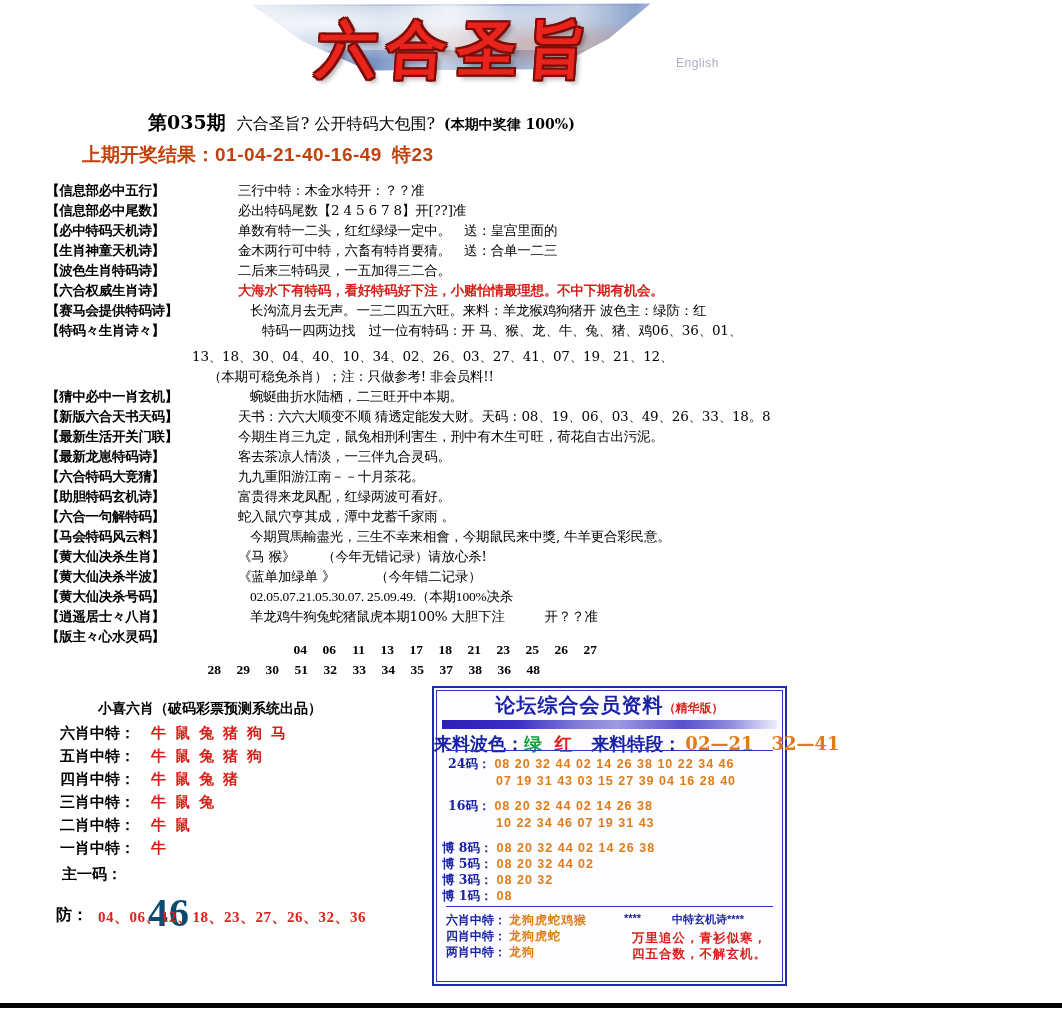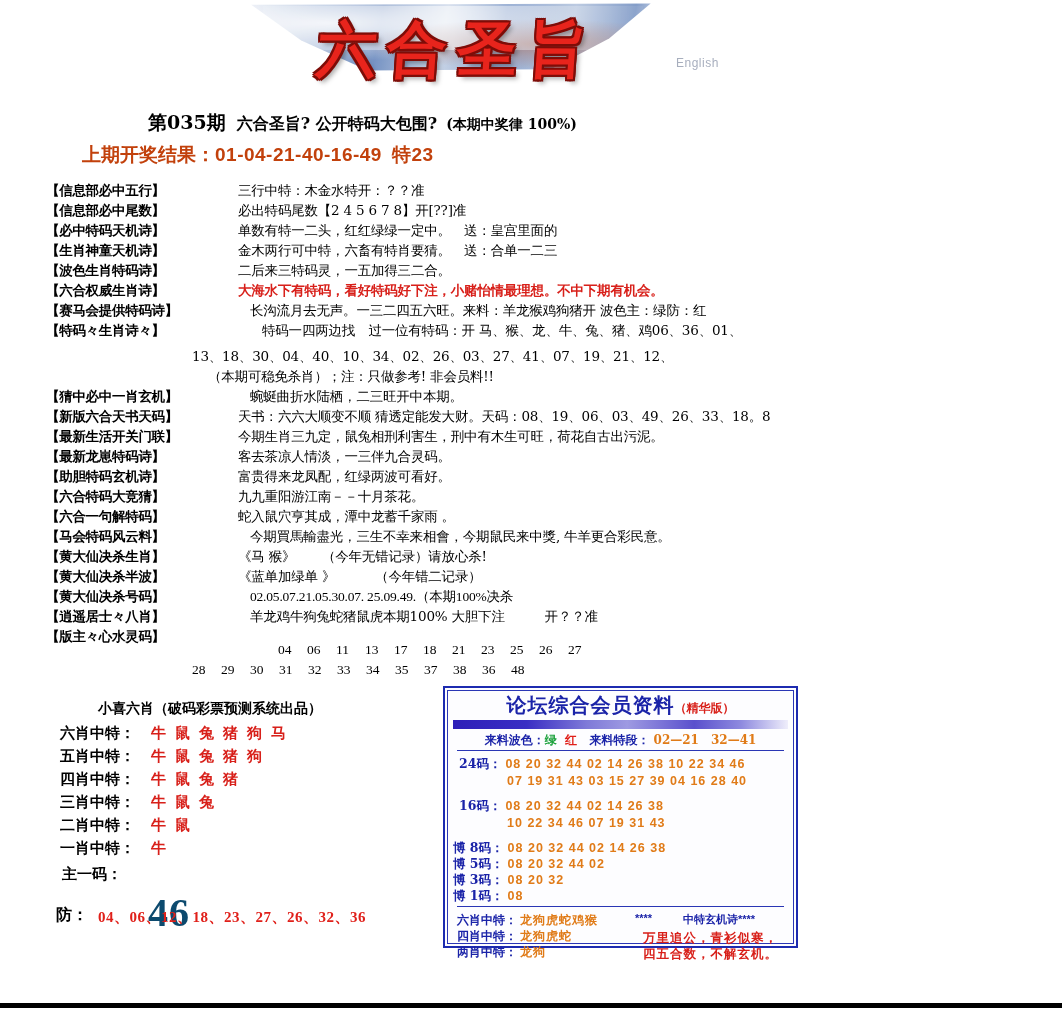--- a/index.html
+++ b/index.html
@@ -54,21 +54,21 @@
     opacity:.75;
     filter:blur(.3px);
   }
 
   
   .issue-line{
     position:absolute;left:148px;top:110px;white-space:nowrap;
     font-family:"DejaVu Serif","Liberation Serif",serif;
   }
   .issue-no{font-size:19px;font-weight:bold;color:#000;}
-  .issue-title{font-size:16px;font-weight:bold;color:#000;margin-left:6px;}
+  .issue-title{font-size:16px;font-weight:normal;color:#000;margin-left:6px;}
   .issue-tail{font-size:14px;font-weight:bold;color:#000;margin-left:4px;}
 
   .result-line{
     position:absolute;left:82px;top:142px;white-space:nowrap;
     font-family:"DejaVu Serif","Liberation Serif",serif;
     font-size:19px;font-weight:bold;color:#c2410c;
   }
   .result-line .nums{font-family:"Liberation Sans",sans-serif;letter-spacing:.5px;}
   .result-line .sp{margin-left:10px;}
 
@@ -96,21 +96,21 @@
     font-family:"DejaVu Serif","Liberation Serif",serif;
     font-size:13.5px;color:#000;white-space:nowrap;letter-spacing:-.2px;
   }
 
   
   .numgrid{
     position:absolute;
     font-family:"Liberation Serif",serif;font-size:13.5px;color:#000;
     white-space:nowrap;
   }
-  .numgrid span{display:inline-block;width:29px;text-align:left;}
+  .numgrid span{display:inline-block;width:29px;text-align:right;font-weight:bold;}
 
   
   .xiaoxi{
     position:absolute;left:56px;top:700px;width:380px;
   }
   .xiaoxi-title{
     position:absolute;left:42px;top:0;white-space:nowrap;
     font-family:"DejaVu Serif","Liberation Serif",serif;
     font-size:14px;font-weight:bold;color:#000;
   }
@@ -141,40 +141,40 @@
     font-size:16px;font-weight:bold;color:#000;
   }
   .fang-val{
     position:absolute;left:98px;top:908px;white-space:nowrap;
     font-family:"Liberation Serif",serif;
     font-size:15px;font-weight:bold;color:#e0201a;letter-spacing:.5px;
   }
 
   
   .panel{
-    position:absolute;left:443px;top:686px;width:355px;height:262px;
+    position:absolute;left:432px;top:686px;width:355px;height:300px;
     border:2px solid #1d2bb0;
     background:#fdfdff;
     box-sizing:border-box;
   }
   .panel-inner{position:absolute;left:2px;top:2px;right:2px;bottom:2px;border:1px solid #2a36b5;}
   .panel-title{
     position:absolute;left:0;top:4px;width:351px;text-align:center;white-space:nowrap;
     font-family:"DejaVu Serif","Liberation Serif",serif;
     font-size:20px;font-weight:bold;color:#1a23a8;letter-spacing:1px;
   }
   .panel-title .sub{font-size:12px;color:#d8201a;letter-spacing:0;}
   .panel-bar{
     position:absolute;left:8px;top:32px;width:335px;height:9px;
     background:linear-gradient(90deg,#2d1fb8 0%,#3a2ec4 22%,#7f7ad8 40%,#9e9ae2 52%,#5a50cd 72%,#8e8adf 86%,#efeefb 100%);
   }
   .panel-sub{
     position:absolute;left:0;top:44px;width:351px;text-align:center;white-space:nowrap;
     font-family:"DejaVu Serif","Liberation Serif",serif;
-    font-size:12px;font-weight:bold;color:#1a23a8;
+    font-size:18px;font-weight:bold;color:#1a23a8;
   }
   .panel-sub .green{color:#19a03a;}
   .panel-sub .red{color:#e0201a;}
   .panel-sub .seg{color:#e07b18;margin-left:4px;letter-spacing:0;}
   .rule{position:absolute;left:12px;width:327px;height:1px;background:#2a36b5;}
 
   .prow{
     position:absolute;white-space:nowrap;
     font-family:"DejaVu Serif","Liberation Serif",serif;
     font-size:12.5px;font-weight:bold;color:#1a23a8;
@@ -274,28 +274,28 @@
       </div>
     <div class="row">
         <div class="label">【最新生活开关门联】</div>
         <div class="content">今期生肖三九定，鼠兔相刑利害生，刑中有木生可旺，荷花自古出污泥。</div>
       </div>
     <div class="row">
         <div class="label">【最新龙崽特码诗】</div>
         <div class="content">客去茶凉人情淡，一三伴九合灵码。</div>
       </div>
     <div class="row">
+        <div class="label">【六合特码大竞猜】</div>
+        <div class="content">九九重阳游江南－－十月茶花。</div>
+      </div>
+    <div class="row">
         <div class="label">【助胆特码玄机诗】</div>
         <div class="content">富贵得来龙凤配，红绿两波可看好。</div>
       </div>
     <div class="row">
-        <div class="label">【六合特码大竞猜】</div>
-        <div class="content">九九重阳游江南－－十月茶花。</div>
-      </div>
-    <div class="row">
         <div class="label">【六合一句解特码】</div>
         <div class="content">蛇入鼠穴亨其成，潭中龙蓄千家雨 。</div>
       </div>
     <div class="row">
         <div class="label">【马会特码风云料】</div>
         <div class="content ind">今期買馬輸盡光，三生不幸来相會，今期鼠民来中獎, 牛羊更合彩民意。</div>
       </div>
     <div class="row">
         <div class="label">【黄大仙决杀生肖】</div>
         <div class="content">《马 猴》　　（今年无错记录）请放心杀!</div>
@@ -311,21 +311,21 @@
     <div class="row">
         <div class="label">【逍遥居士々八肖】</div>
         <div class="content ind">羊龙鸡牛狗兔蛇猪鼠虎本期100% 大胆下注　　　开？？准</div>
       </div>
     <div class="row">
         <div class="label">【版主々心水灵码】</div>
       </div>
   </div>
 
   <div class="numgrid" id="ng1" style="left:278px;top:642px"><span>04</span><span>06</span><span>11</span><span>13</span><span>17</span><span>18</span><span>21</span><span>23</span><span>25</span><span>26</span><span>27</span></div>
-  <div class="numgrid" id="ng2" style="left:192px;top:662px"><span>28</span><span>29</span><span>30</span><span>31</span><span>32</span><span>33</span><span>34</span><span>35</span><span>37</span><span>38</span><span>36</span><span>48</span></div>
+  <div class="numgrid" id="ng2" style="left:192px;top:662px"><span>28</span><span>29</span><span>30</span><span>51</span><span>32</span><span>33</span><span>34</span><span>35</span><span>37</span><span>38</span><span>36</span><span>48</span></div>
 
   <div class="xiaoxi">
     <div class="xiaoxi-title">小喜六肖（破码彩票预测系统出品）</div>
     <div class="zrow" id="zr0" style="top:24px"><span class="zlbl">六肖中特：</span><span class="z"><i>牛</i><i>鼠</i><i>兔</i><i>猪</i><i>狗</i><i>马</i></span></div>
     <div class="zrow" id="zr1" style="top:47px"><span class="zlbl">五肖中特：</span><span class="z"><i>牛</i><i>鼠</i><i>兔</i><i>猪</i><i>狗</i></span></div>
     <div class="zrow" id="zr2" style="top:70px"><span class="zlbl">四肖中特：</span><span class="z"><i>牛</i><i>鼠</i><i>兔</i><i>猪</i></span></div>
     <div class="zrow" id="zr3" style="top:93px"><span class="zlbl">三肖中特：</span><span class="z"><i>牛</i><i>鼠</i><i>兔</i></span></div>
     <div class="zrow" id="zr4" style="top:116px"><span class="zlbl">二肖中特：</span><span class="z"><i>牛</i><i>鼠</i></span></div>
     <div class="zrow" id="zr5" style="top:139px"><span class="zlbl">一肖中特：</span><span class="z"><i>牛</i></span></div>
   </div>

